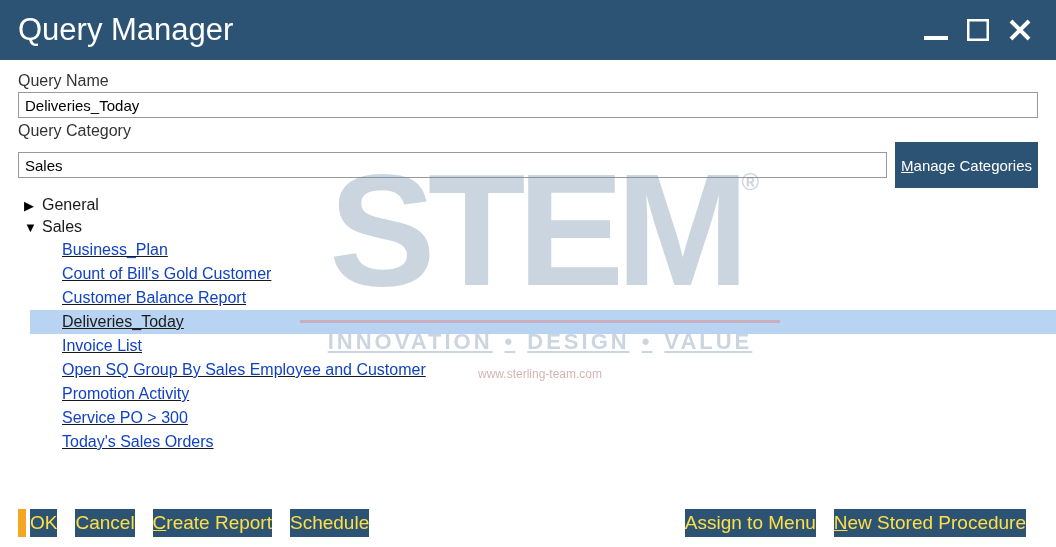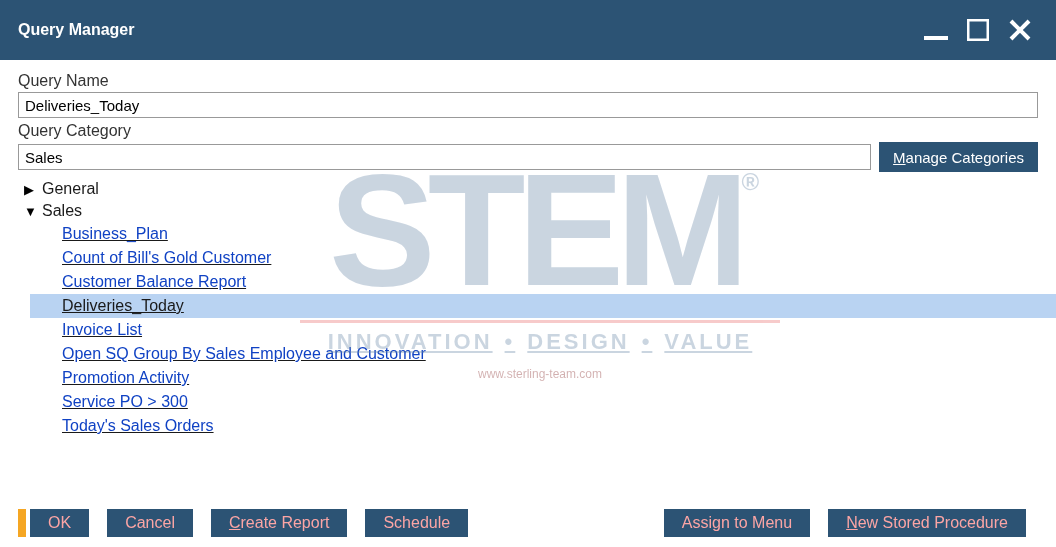--- a/index.html
+++ b/index.html
@@ -6,40 +6,40 @@
   html, body { margin:0; padding:0; }
   body { width:1056px; height:547px; background:#fff; position:relative; }
 
   .titlebar {
     background:#2c5374;
     height:60px;
     display:flex;
     align-items:center;
     padding:0 18px;
     color:#fff;
-    font-size:16px;
-    font-weight:700;
+    font-size:31px;
+    font-weight:400;
   }
   .titlebar .titletext { flex:1; }
   .titlebar .winbtn {
     width:36px; height:36px; display:flex; align-items:center; justify-content:center;
     color:#fff; cursor:pointer; margin-left:6px;
   }
 
   .content { padding:8px 18px 0 18px; }
   .field-label { font-size:16px; color:#333; margin-top:4px; margin-bottom:2px; }
   .field-input {
     width:100%; border:1px solid #999; background:#fff;
     font-size:15px; padding:3px 6px; height:26px;
   }
   .cat-row { display:flex; align-items:center; gap:8px; }
   .cat-row .field-input { flex:1; }
   .manage-btn {
     background:#2c5374; color:#fff; border:none;
-    font-size:15px; padding:6px 14px; height:30px; cursor:pointer;
+    font-size:15px; padding:6px 6px; height:46px; cursor:pointer;
     white-space:nowrap;
   }
   .manage-btn .mn { text-decoration:underline; }
 
   .tree { margin-top:6px; font-size:16px; color:#1a1a1a; }
   .tree-node { display:flex; align-items:center; padding:2px 0 2px 6px; }
   .tree-node .arrow { width:14px; display:inline-block; font-size:13px; color:#000; }
   .tree-node .nodelabel { margin-left:4px; }
   .tree-children { margin-left:40px;text-decoration:underline; }
   .tree-item { color:#1042c4; padding:3px 4px; cursor:pointer; }
@@ -48,22 +48,22 @@
     margin-left:-28px; padding-left:32px;
     margin-right:-18px;
   }
 
   .footer {
     position:absolute; left:0; right:0; bottom:10px;
     display:flex; align-items:center; padding:0 18px;
   }
   .orange-bar { width:8px; height:28px; background:#f5a623; margin-right:4px; }
   .btn {
-    background:#2c5374; color:#fca5a5; border:none;
-    font-size:16px; height:28px; padding:0 18px; cursor:pointer;
+    background:#2c5374; color:#fde047; border:none;
+    font-size:19px; height:28px; padding:0 0; cursor:pointer;
     margin-right:18px; white-space:nowrap;
   }
   .btn:last-child { margin-right:12px; }
   .btn .mn { text-decoration:underline; }
   .footer .spacer { flex:1; }
 
   
   .watermark { position:absolute; left:260px; top:150px; width:560px; text-align:center; pointer-events:none; opacity:0.35; }
   .watermark .stem {
     font-size:160px; font-weight:900; color:#6a88a8; letter-spacing:-8px;

